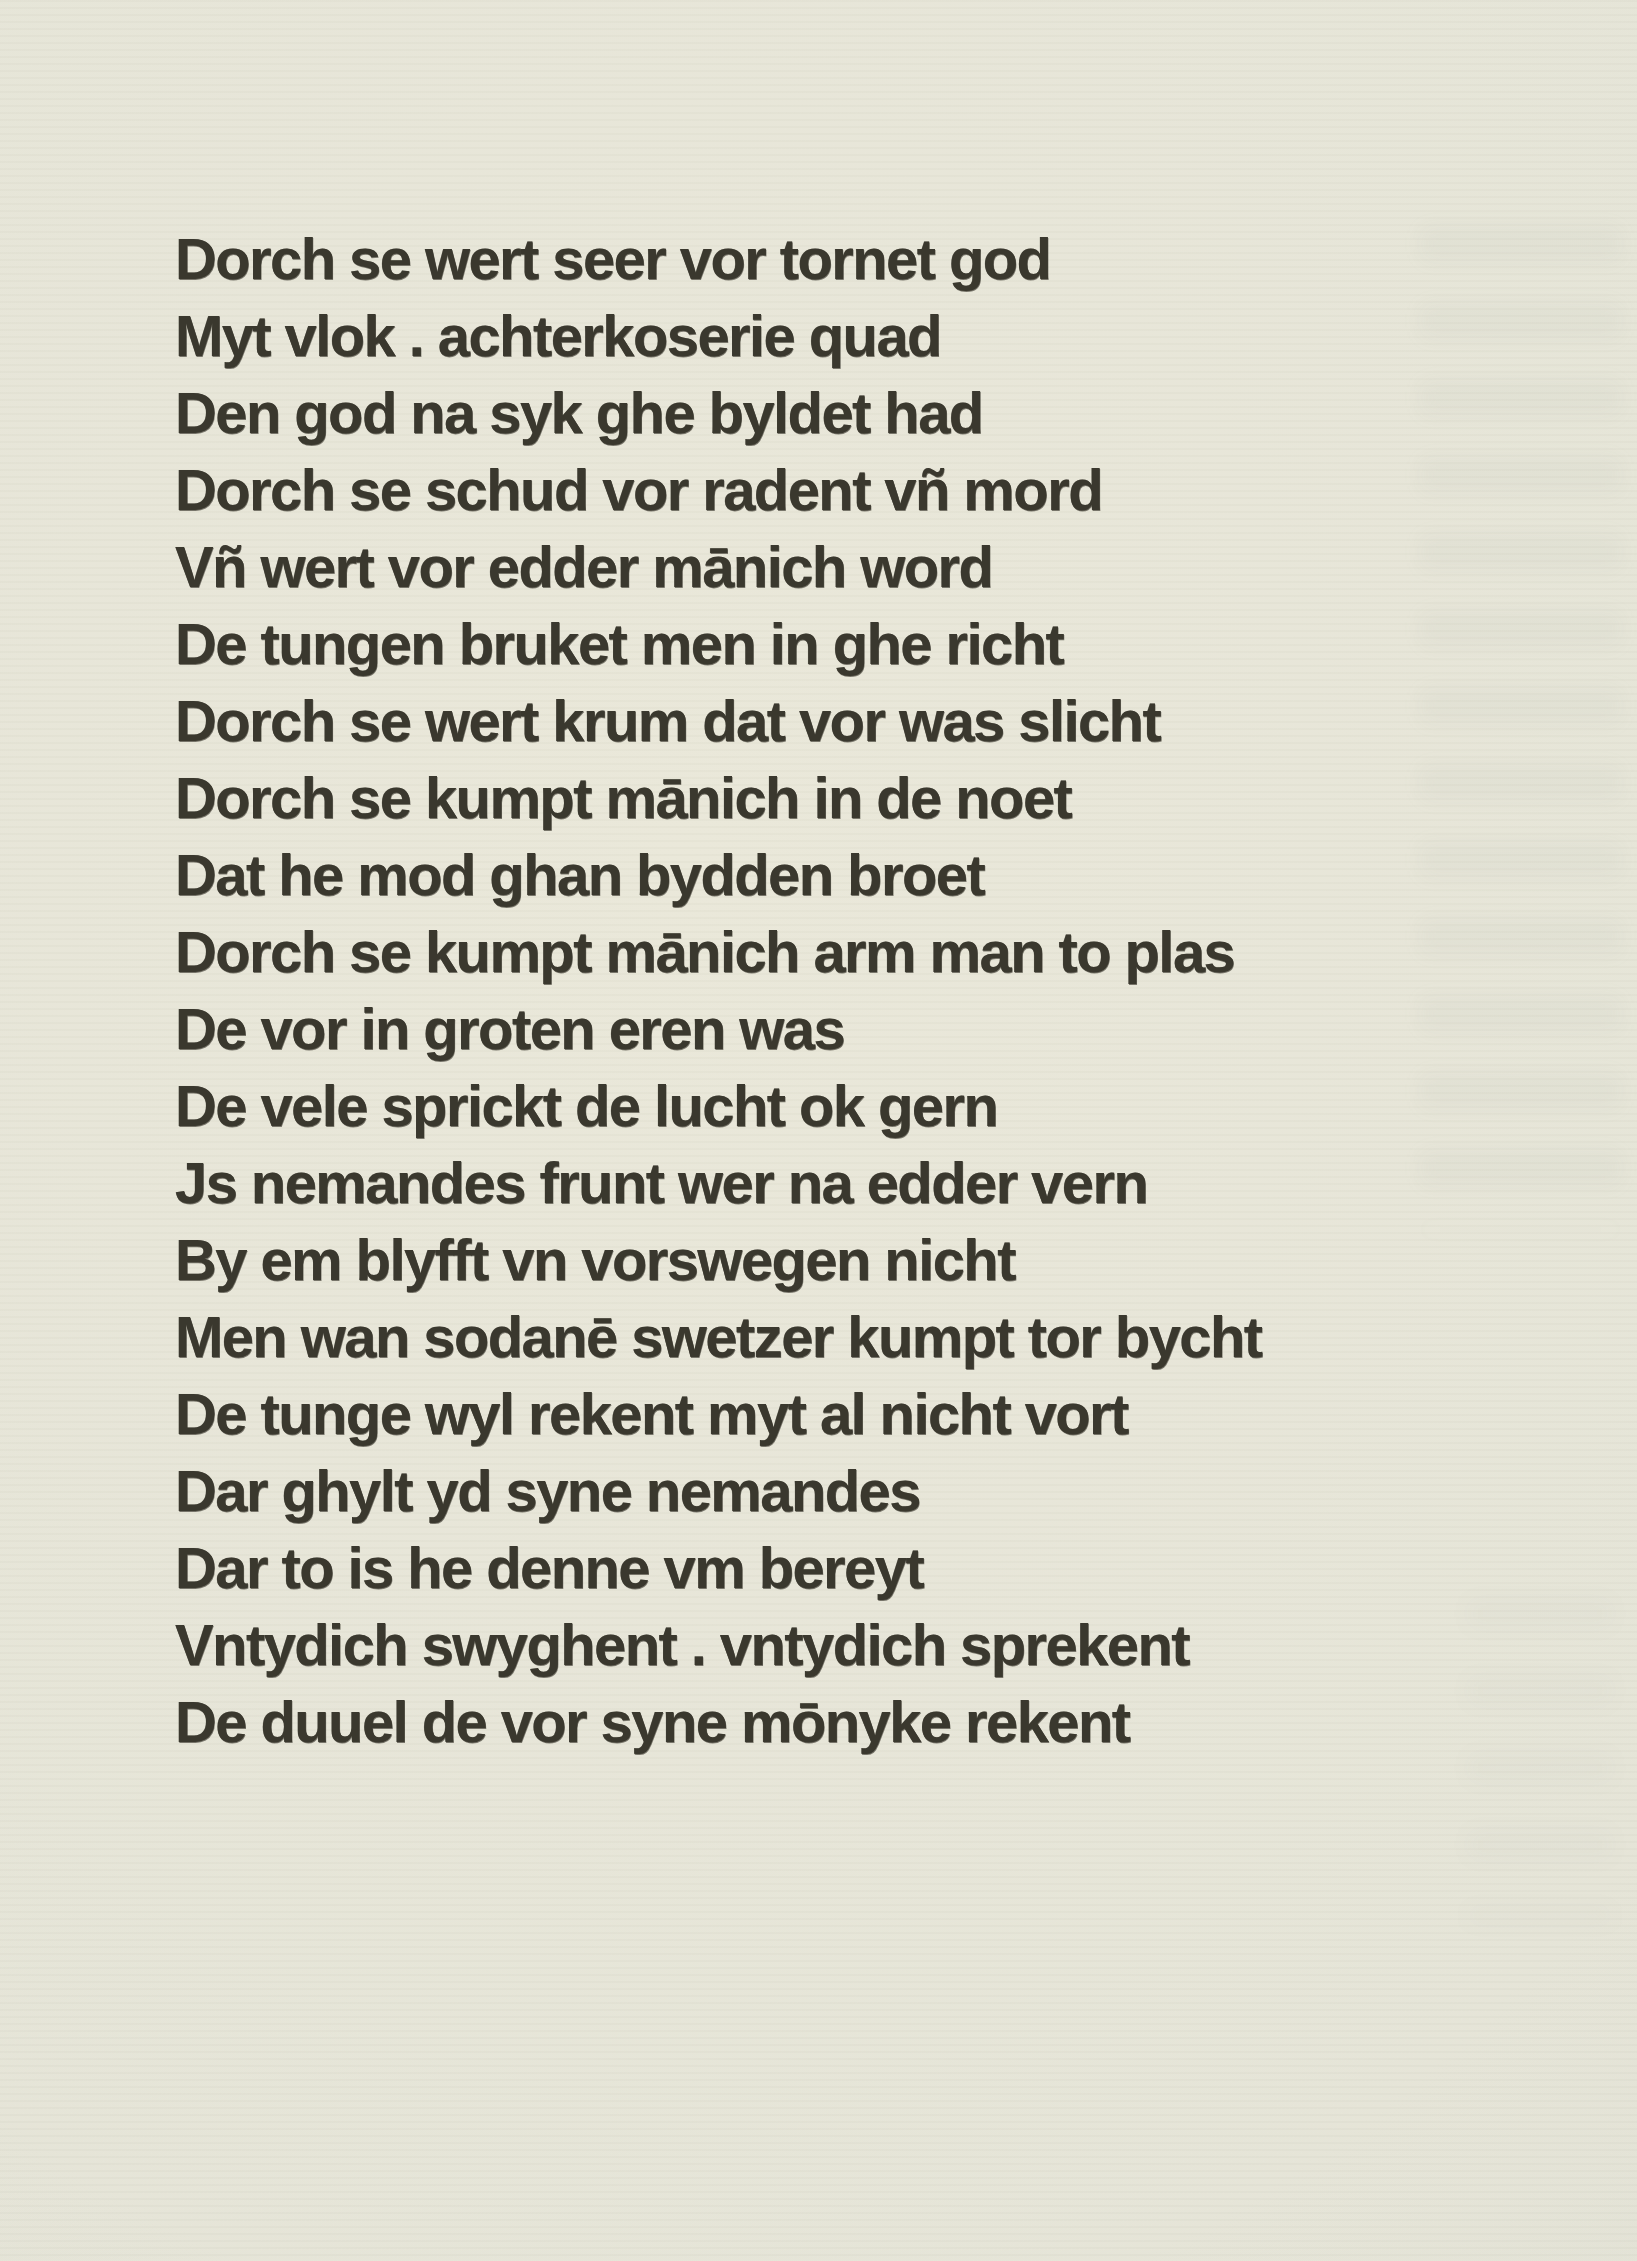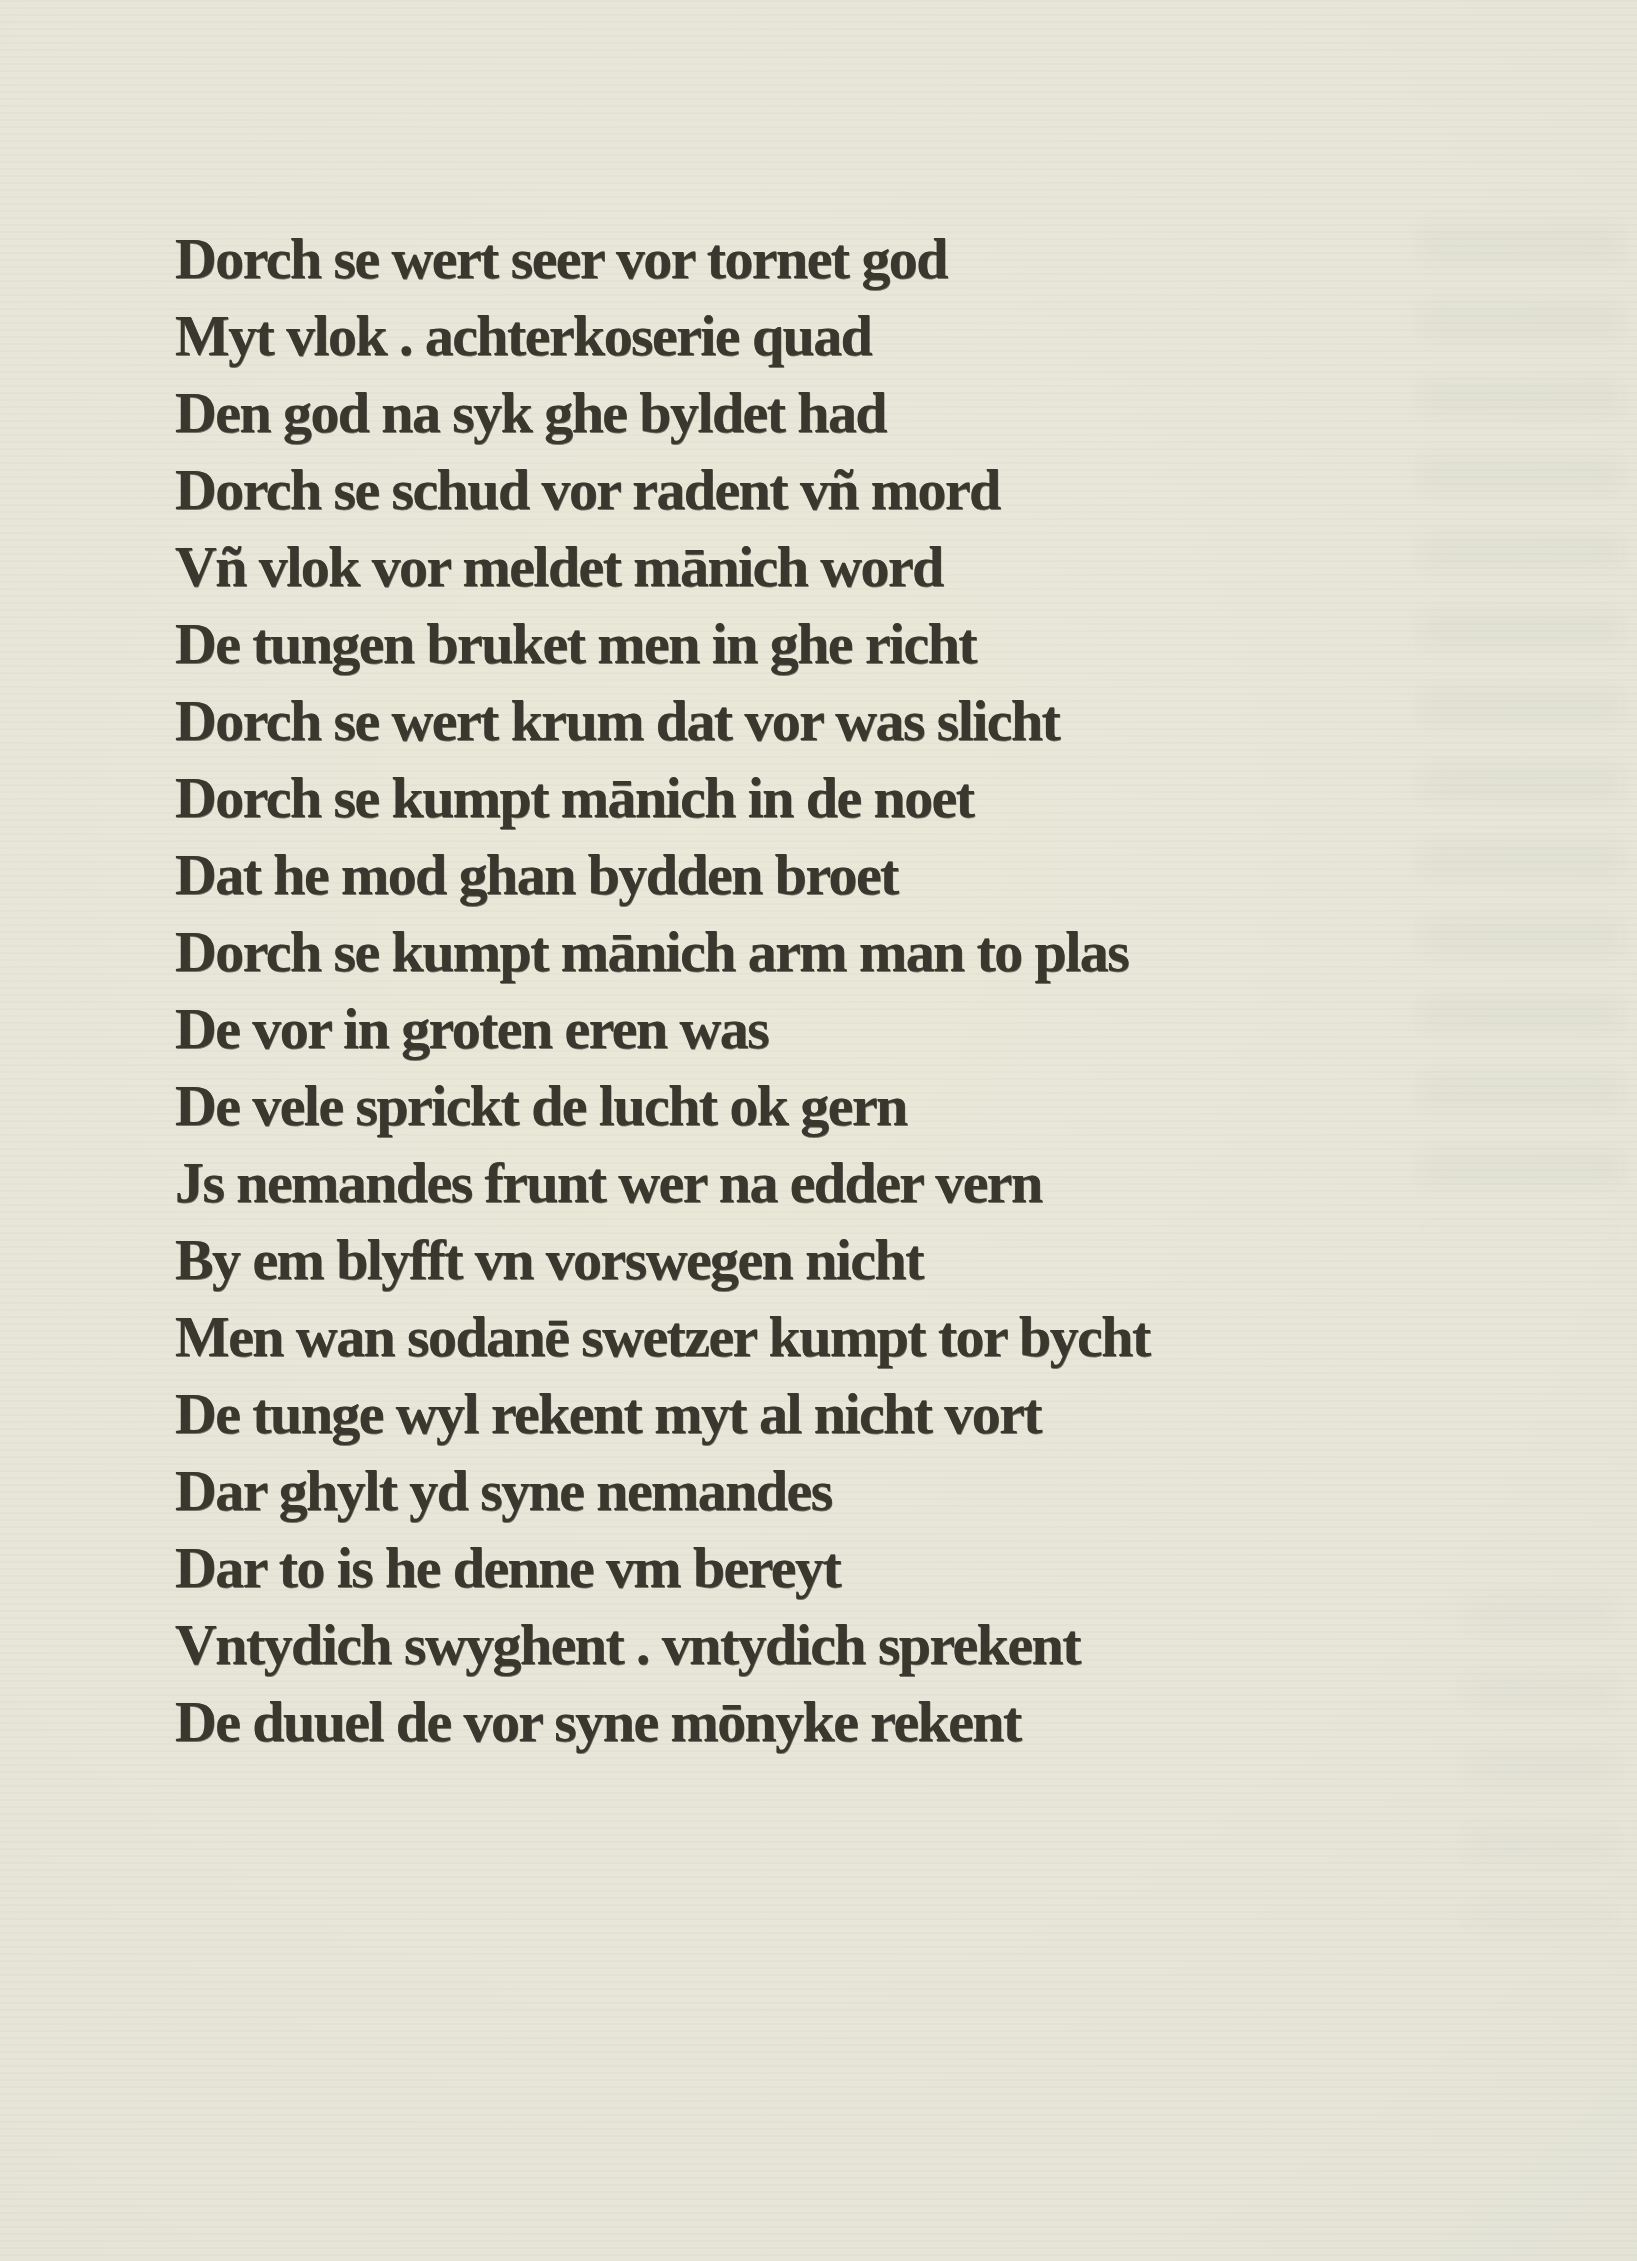--- a/index.html
+++ b/index.html
@@ -73,21 +73,21 @@
     pointer-events: none;
   }
 
   .poem-block {
     position: absolute;
     top: 220px;
     left: 175px;
     width: 1404px;
   }
   .poem-line {
-    font-family: Liberation Serif, serif;
+    font-family: Liberation Sans, sans-serif;
     font-weight: bold;
     font-size: 58px;
     line-height: 77px;
     height: 77px;
     letter-spacing: -1.6px;
     color: var(--ink);
     white-space: nowrap;
     
     text-shadow: 0.5px 0.5px 0.5px rgba(58,56,46,0.65),
                  -0.2px 0 0.3px rgba(58,56,46,0.45);
@@ -97,21 +97,21 @@
 <body>
 
 <div class="page">
   <div class="verso-ghost"></div>
   <div class="verso-ghost-lower"></div>
   <div class="poem-block">
       <div class="poem-line">Dorch se wert seer vor tornet god</div>
       <div class="poem-line">Myt vlok . achterkoserie quad</div>
       <div class="poem-line">Den god na syk ghe byldet had</div>
       <div class="poem-line">Dorch se schud vor radent vñ mord</div>
-      <div class="poem-line">Vñ vlok vor meldet mānich word</div>
+      <div class="poem-line">Vñ wert vor edder mānich word</div>
       <div class="poem-line">De tungen bruket men in ghe richt</div>
       <div class="poem-line">Dorch se wert krum dat vor was slicht</div>
       <div class="poem-line">Dorch se kumpt mānich in de noet</div>
       <div class="poem-line">Dat he mod ghan bydden broet</div>
       <div class="poem-line">Dorch se kumpt mānich arm man to plas</div>
       <div class="poem-line">De vor in groten eren was</div>
       <div class="poem-line">De vele sprickt de lucht ok gern</div>
       <div class="poem-line">Js nemandes frunt wer na edder vern</div>
       <div class="poem-line">By em blyfft vn vorswegen nicht</div>
       <div class="poem-line">Men wan sodanē swetzer kumpt tor bycht</div>

